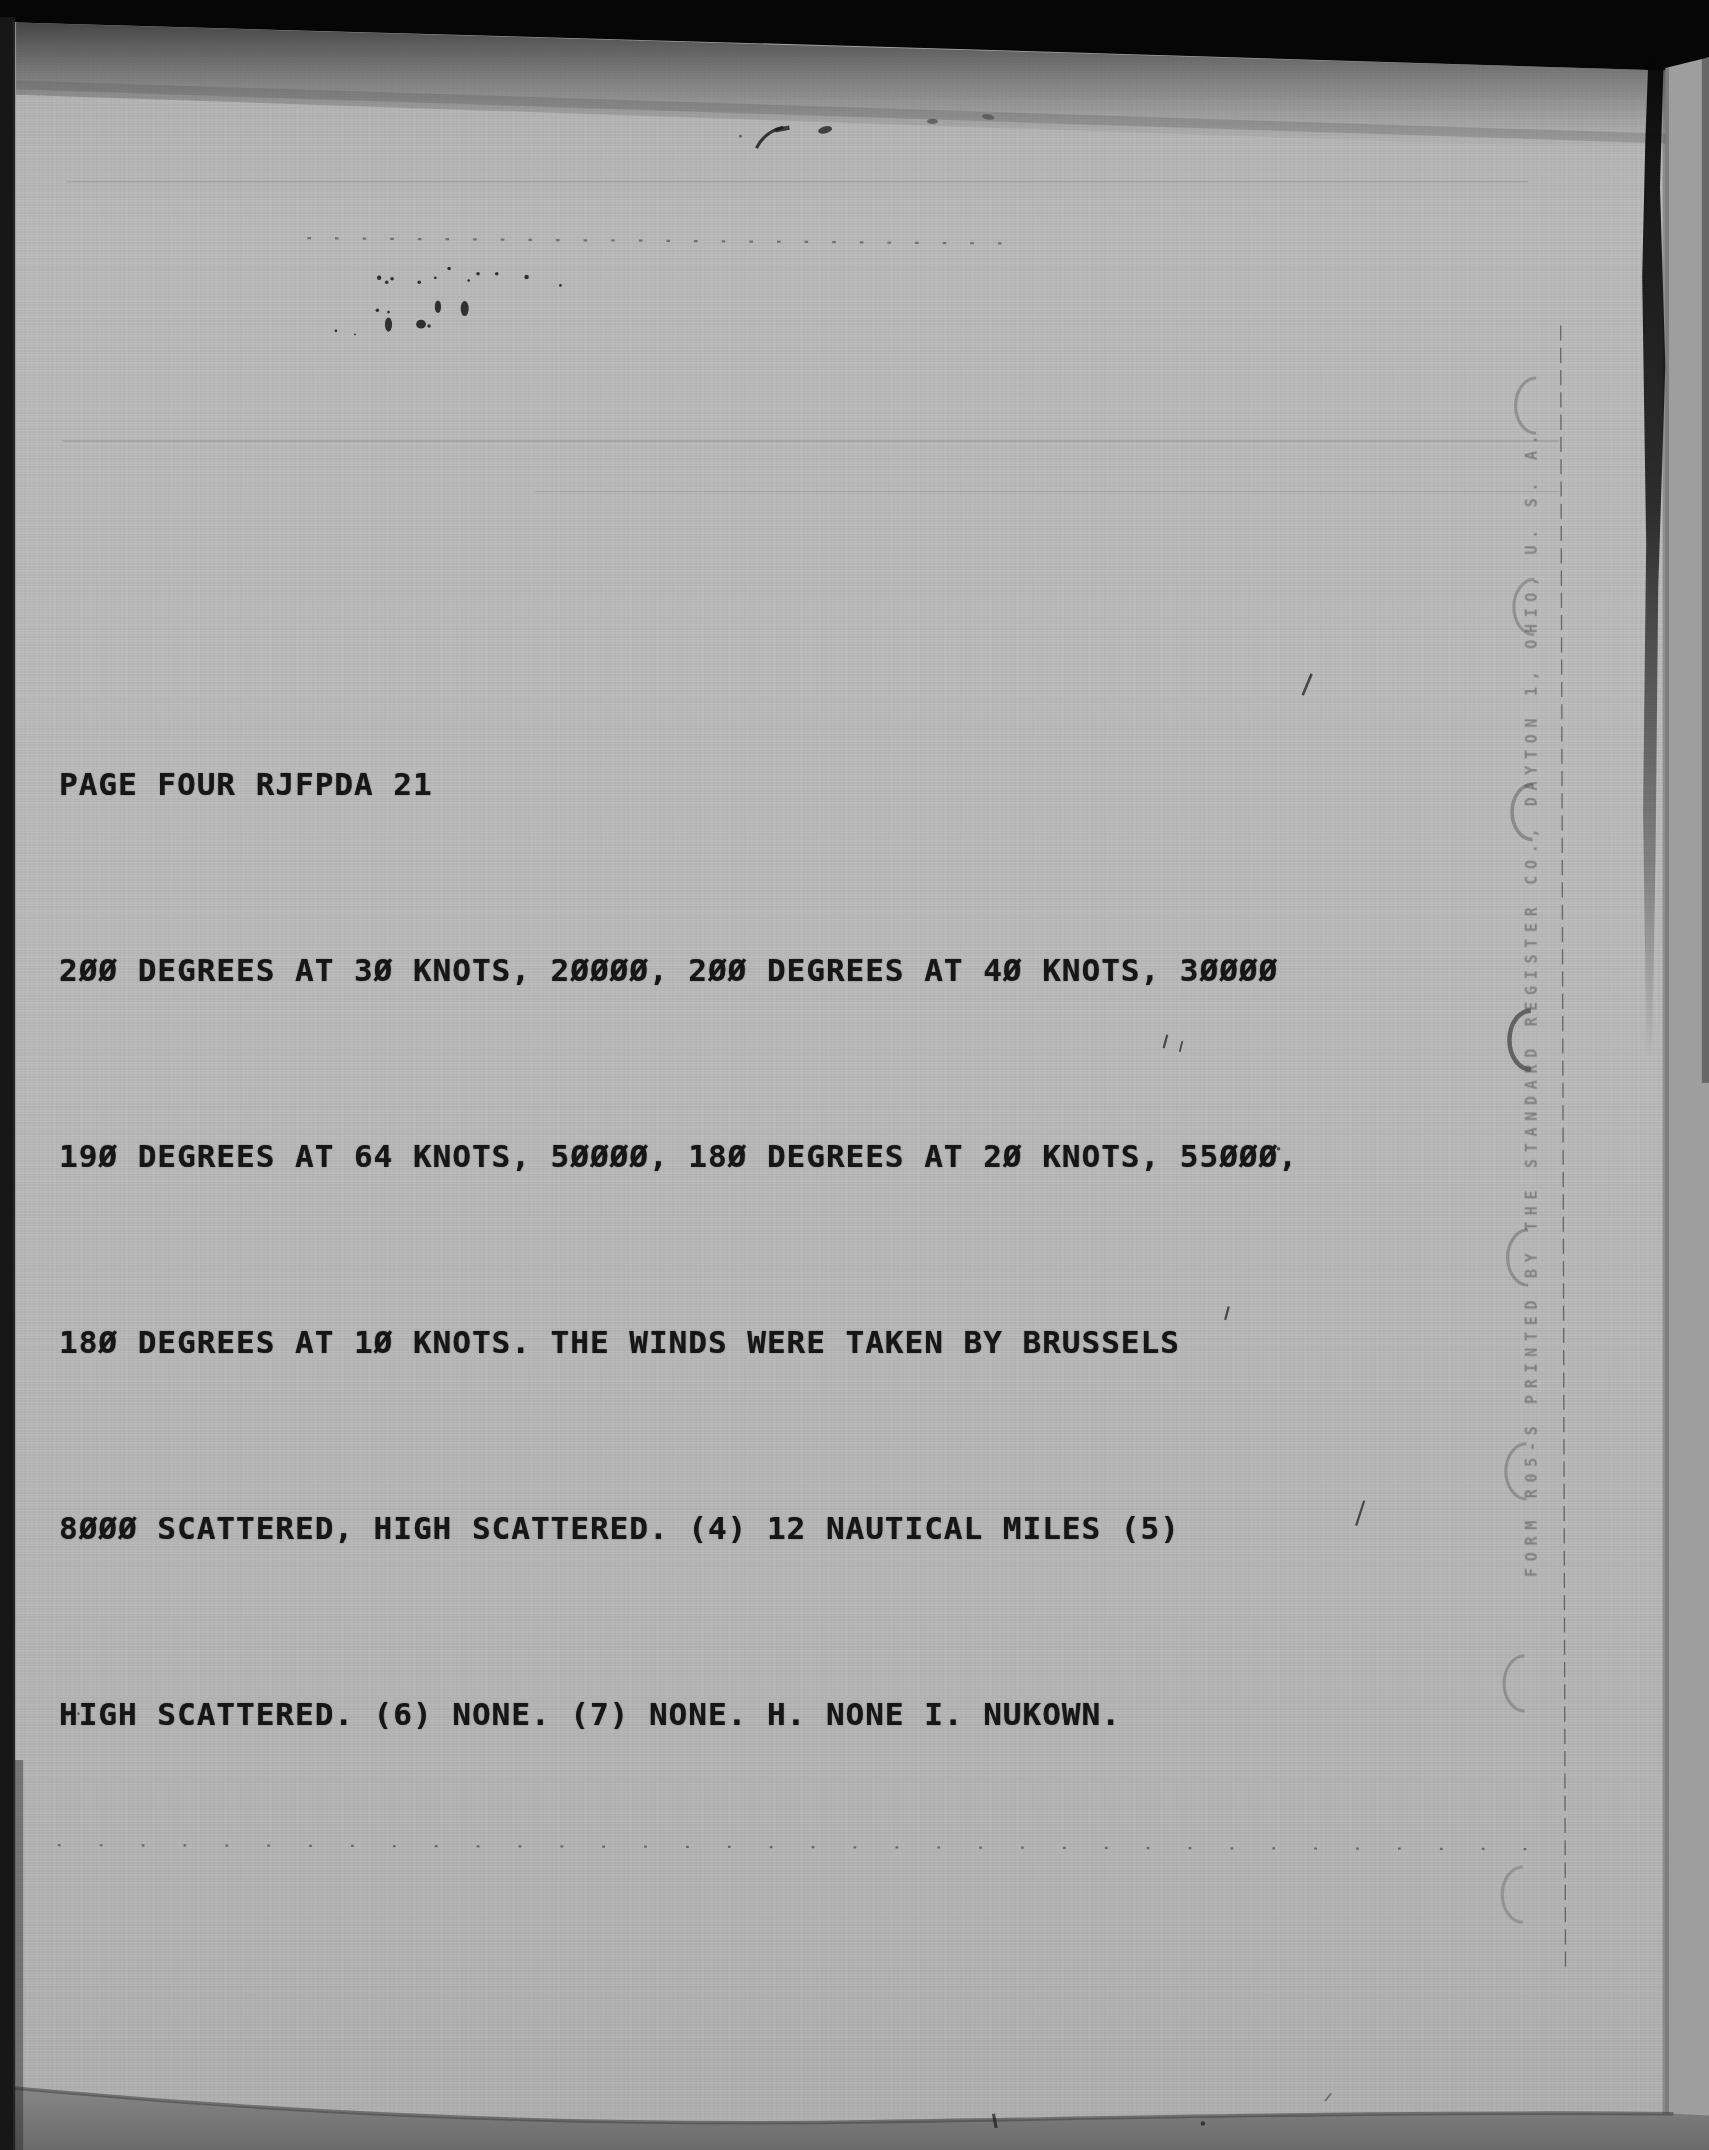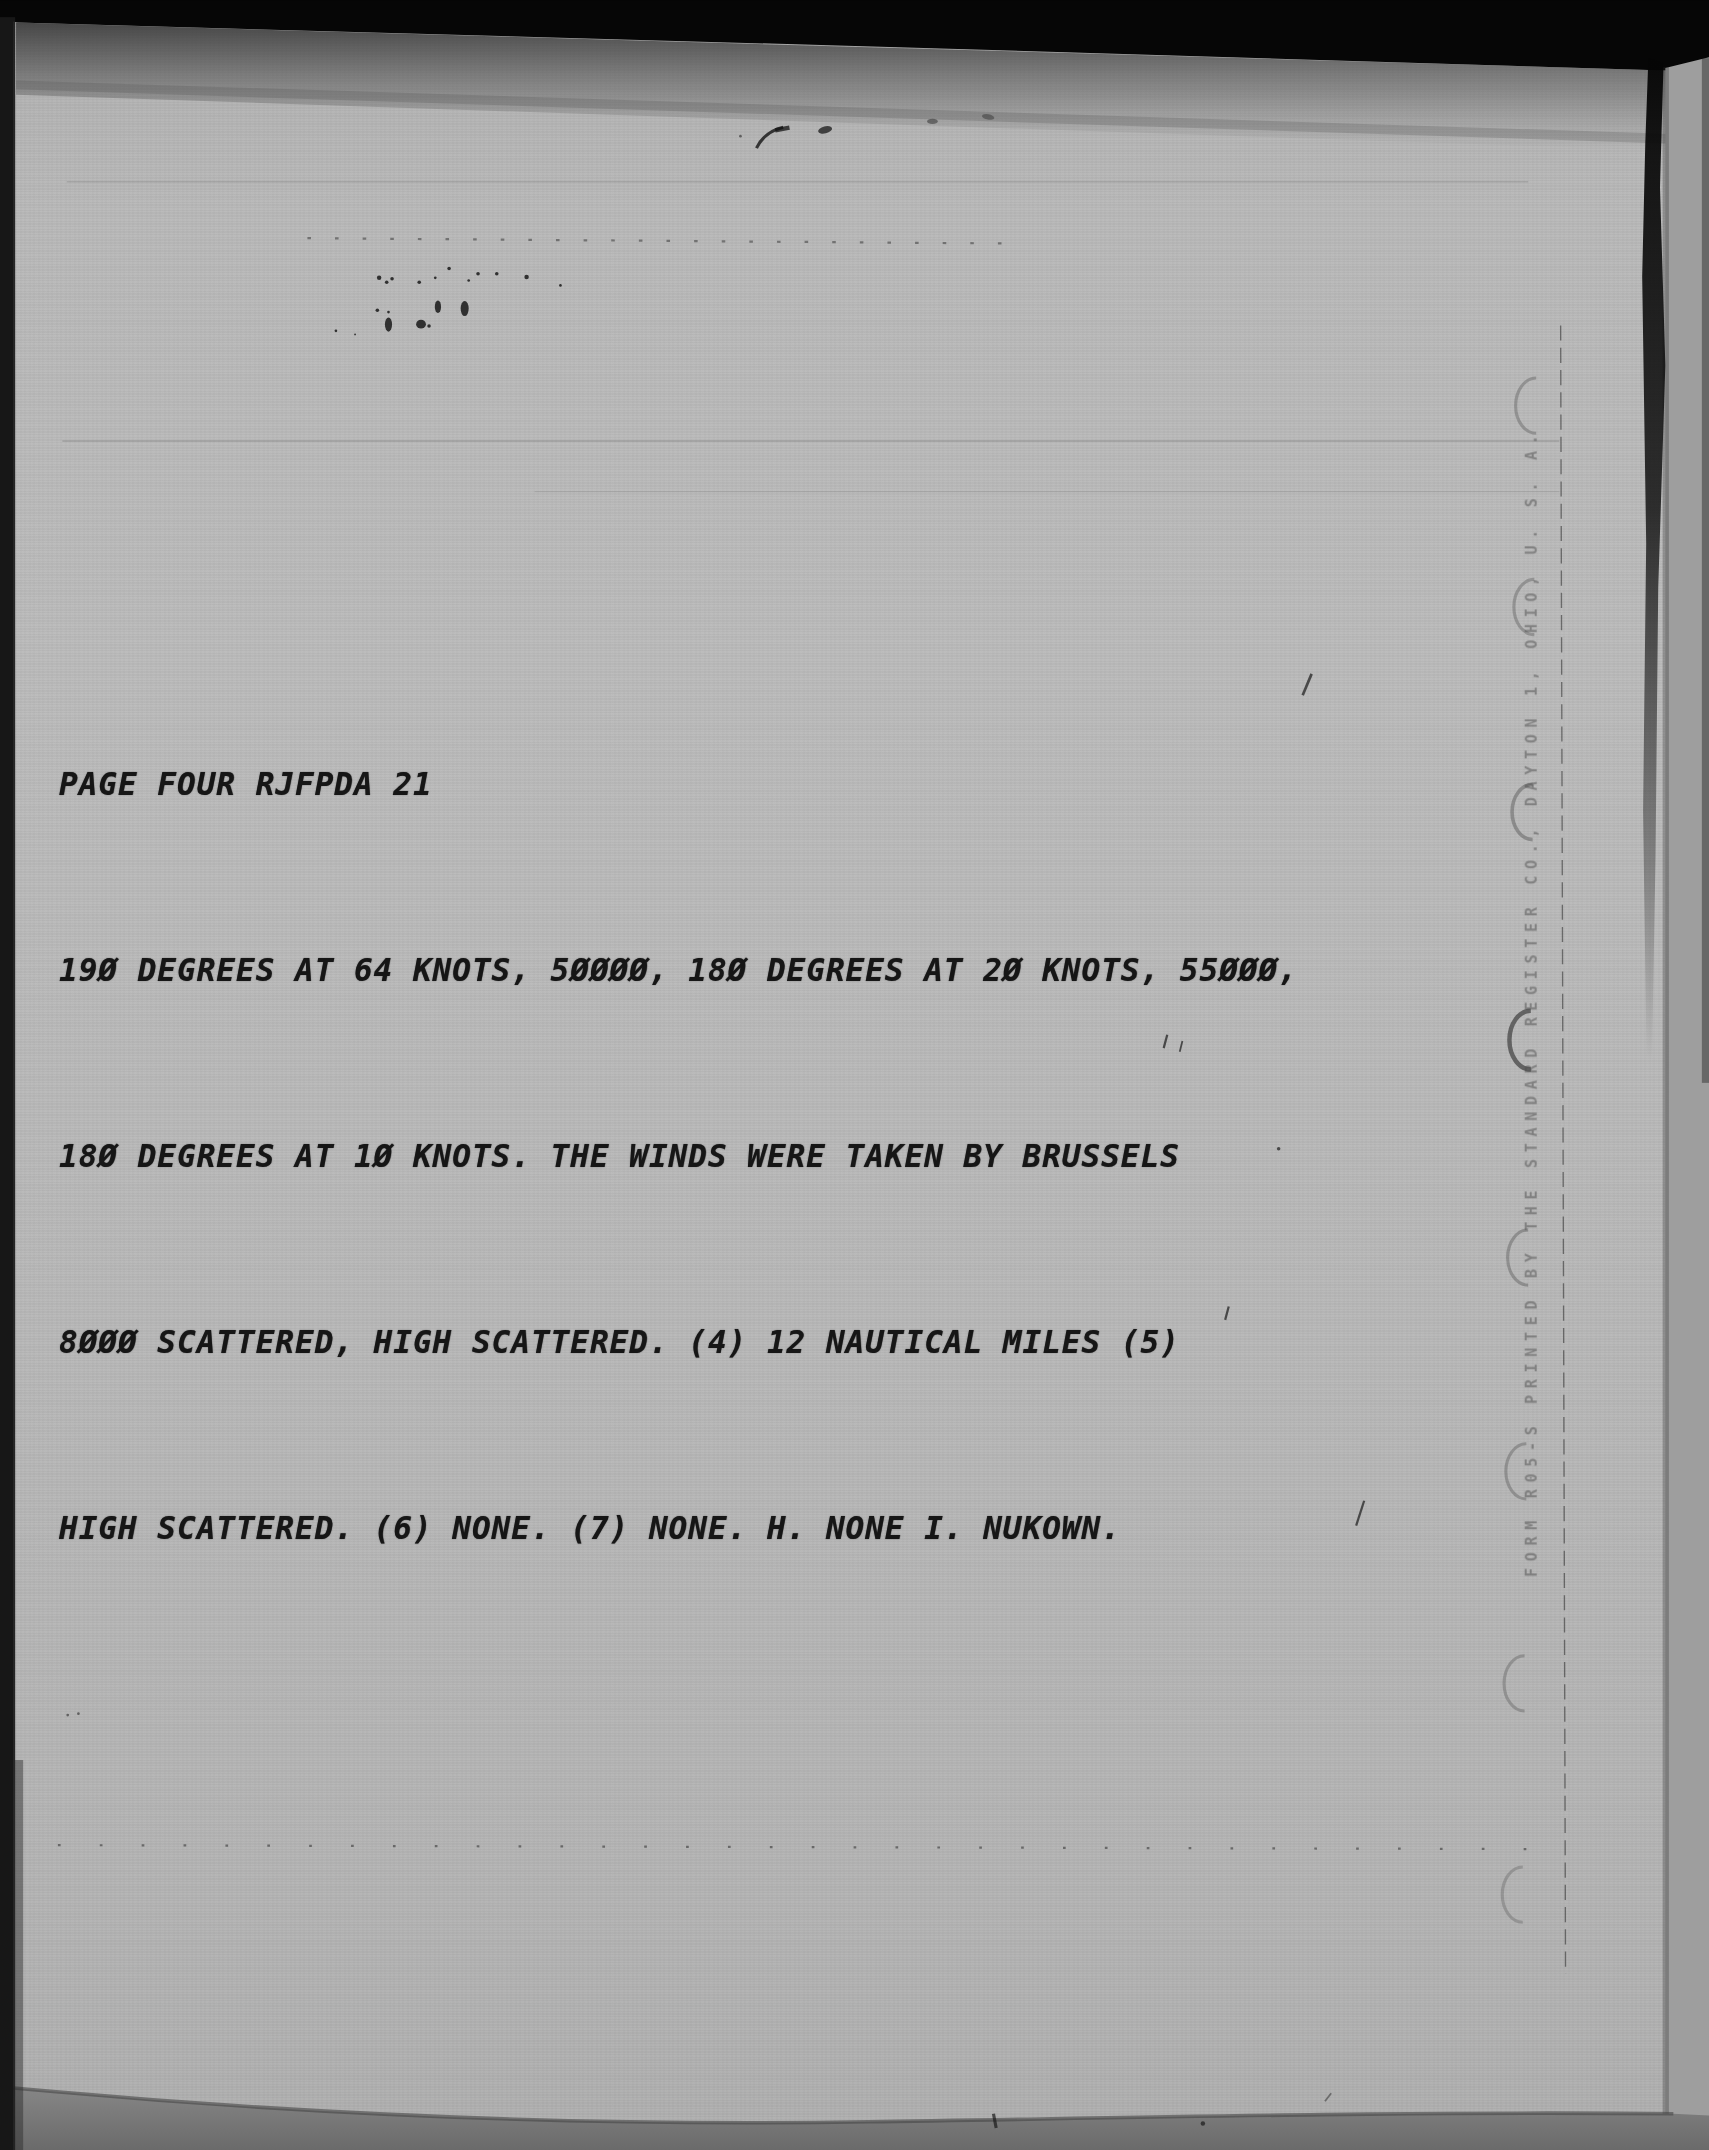--- a/index.html
+++ b/index.html
@@ -13,21 +13,21 @@
       repeating-linear-gradient(0deg,rgba(255,255,255,.022) 0 1.3px,rgba(0,0,0,.02) 1.3px 2.7px),
       repeating-linear-gradient(90deg,rgba(255,255,255,.012) 0 2.2px,rgba(0,0,0,.012) 2.2px 4.5px);}
 
   .artifact-layer{position:absolute;left:0;top:0;z-index:2;pointer-events:none;}
 
   .typed-text{position:absolute;left:59px;top:629px;z-index:5;
     font-size:31px;font-weight:700;line-height:62px;letter-spacing:1px;
     color:#161616;white-space:pre;
     text-shadow:0 0 1.3px rgba(20,20,20,.55),0.4px 0.4px 0 rgba(40,40,40,.35);
     filter:blur(0.2px);}
-  .typed-line{height:62px;font-style:italic;}
+  .typed-line{height:62px;}
 
   .edge-imprint{position:absolute;left:864px;top:993px;width:1337px;height:19.6px;z-index:3;
     transform:rotate(-90deg);text-align:center;
     font-size:15px;font-weight:700;letter-spacing:6.7px;
     color:rgba(75,75,75,.5);filter:blur(0.3px);white-space:nowrap;}
 </style>
 </head>
 <body>
 
 <div class="paper"></div>
@@ -151,20 +151,21 @@
     <path d="M3418,4190 a46,62 0 0 0 0,124" stroke="rgba(55,55,55,0.25)" stroke-width="7"></path>
   </g>
 
   <g>
     <line x1="3503" y1="730" x2="3514" y2="4430" stroke="rgba(25,25,25,0.5)" stroke-width="3" stroke-dasharray="34 16"></line>
   </g>
 </svg>
 
 <div class="typed-text">
   <div class="typed-line">PAGE FOUR RJFPDA 21</div>
+  <div class="typed-line">2ØØ DEGREES AT 3Ø KNOTS, 2ØØØØ, 2ØØ DEGREES AT 4Ø KNOTS, 3ØØØØ</div>
   <div class="typed-line">19Ø DEGREES AT 64 KNOTS, 5ØØØØ, 18Ø DEGREES AT 2Ø KNOTS, 55ØØØ,</div>
   <div class="typed-line">18Ø DEGREES AT 1Ø KNOTS. THE WINDS WERE TAKEN BY BRUSSELS</div>
   <div class="typed-line">8ØØØ SCATTERED, HIGH SCATTERED. (4) 12 NAUTICAL MILES (5)</div>
   <div class="typed-line">HIGH SCATTERED. (6) NONE. (7) NONE. H. NONE I. NUKOWN.</div>
   
   
   
   
   
   

